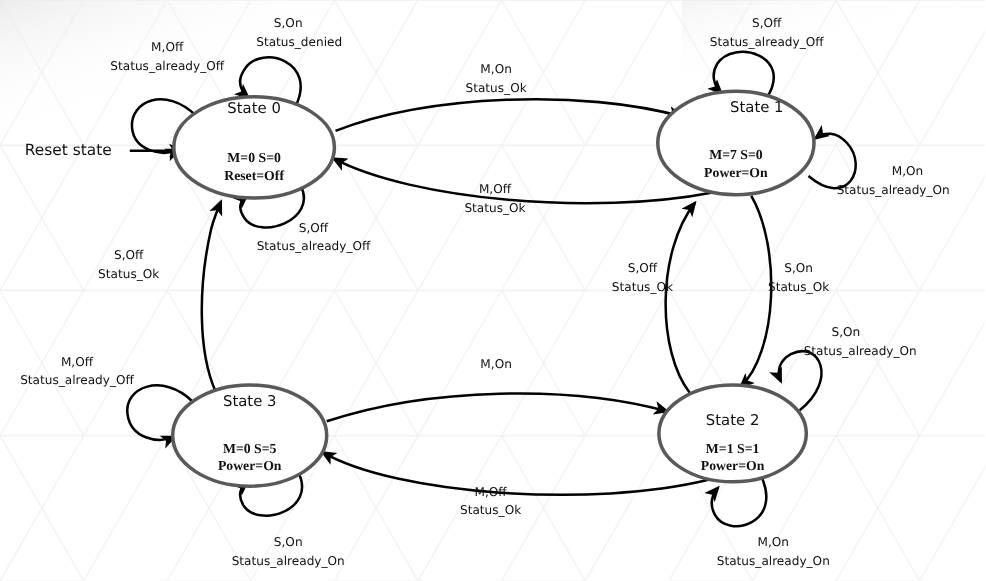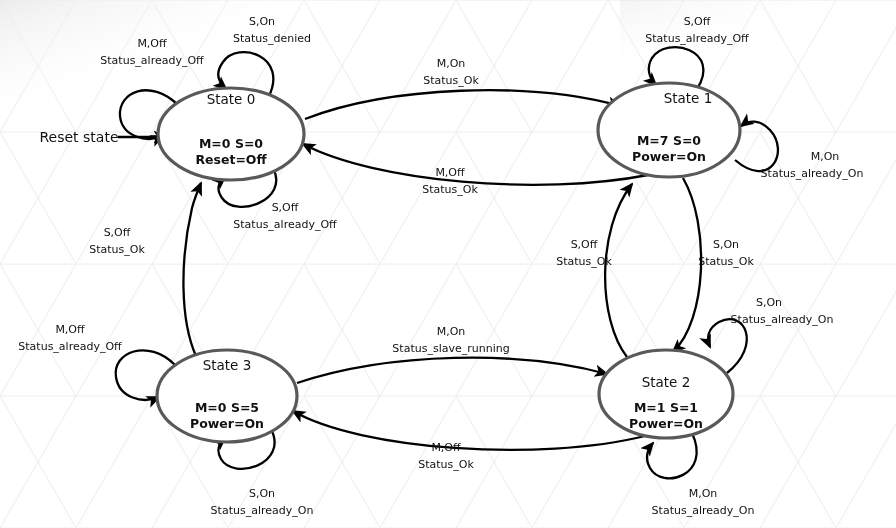--- a/index.html
+++ b/index.html
@@ -30,20 +30,21 @@
     line-height: 1.18;
     pointer-events: none;
   }
   .state-title {
     font-size: 13.5px;
     font-weight: 400;
   }
   .state-vars {
     font-size: 12.5px;
     font-weight: bold;
+    font-family: Liberation Serif, serif;
   }
   .edge-label {
     font-size: 11px;
     font-weight: 400;
   }
   .reset-label {
     font-size: 14px;
     font-weight: 400;
   }
   .ctr {
@@ -134,21 +135,21 @@
   <div class="state-label state-vars ctr" style="left:669px; top:157px;">Power=On</div>
 
   <div class="state-label state-title ctr" style="left:666px; top:383px;">State 2</div>
   <div class="state-label state-vars ctr" style="left:666px; top:408px;">M=1 S=1</div>
   <div class="state-label state-vars ctr" style="left:666px; top:424px;">Power=On</div>
 
   <div class="state-label state-title ctr" style="left:227px; top:366px;text-align:right;">State 3</div>
   <div class="state-label state-vars ctr" style="left:227px; top:408px;">M=0 S=5</div>
   <div class="state-label state-vars ctr" style="left:227px; top:424px;">Power=On</div>
 
-  <div class="reset-label ctr" style="left:79px; top:137px;">Reset state</div>
+  <div class="reset-label ctr" style="left:62px; top:137px;">Reset state</div>
 
   <div class="edge-label ctr" style="left:262px; top:22px;">S,On</div>
   <div class="edge-label ctr" style="left:272px; top:39px;">Status_denied</div>
 
   <div class="edge-label ctr" style="left:152px; top:44px;">M,Off</div>
   <div class="edge-label ctr" style="left:152px; top:61px;">Status_already_Off</div>
 
   <div class="edge-label ctr" style="left:285px; top:208px;">S,Off</div>
   <div class="edge-label ctr" style="left:285px; top:225px;">Status_already_Off</div>
 
@@ -170,21 +171,20 @@
   <div class="edge-label ctr" style="left:584px; top:245px;">S,Off</div>
   <div class="edge-label ctr" style="left:584px; top:262px;">Status_Ok</div>
 
   <div class="edge-label ctr" style="left:769px; top:303px;">S,On</div>
   <div class="edge-label ctr" style="left:782px; top:320px;">Status_already_On</div>
 
   <div class="edge-label ctr" style="left:703px; top:494px;">M,On</div>
   <div class="edge-label ctr" style="left:703px; top:511px;">Status_already_On</div>
 
   <div class="edge-label ctr" style="left:451px; top:332px;">M,On</div>
-  <div class="edge-label ctr" style="left:451px; top:349px;">Status_slave_running</div>
 
   <div class="edge-label ctr" style="left:446px; top:448px;">M,Off</div>
   <div class="edge-label ctr" style="left:446px; top:465px;">Status_Ok</div>
 
   <div class="edge-label ctr" style="left:70px; top:330px;">M,Off</div>
   <div class="edge-label ctr" style="left:70px; top:347px;">Status_already_Off</div>
 
   <div class="edge-label ctr" style="left:262px; top:494px;">S,On</div>
   <div class="edge-label ctr" style="left:262px; top:511px;">Status_already_On</div>
 

